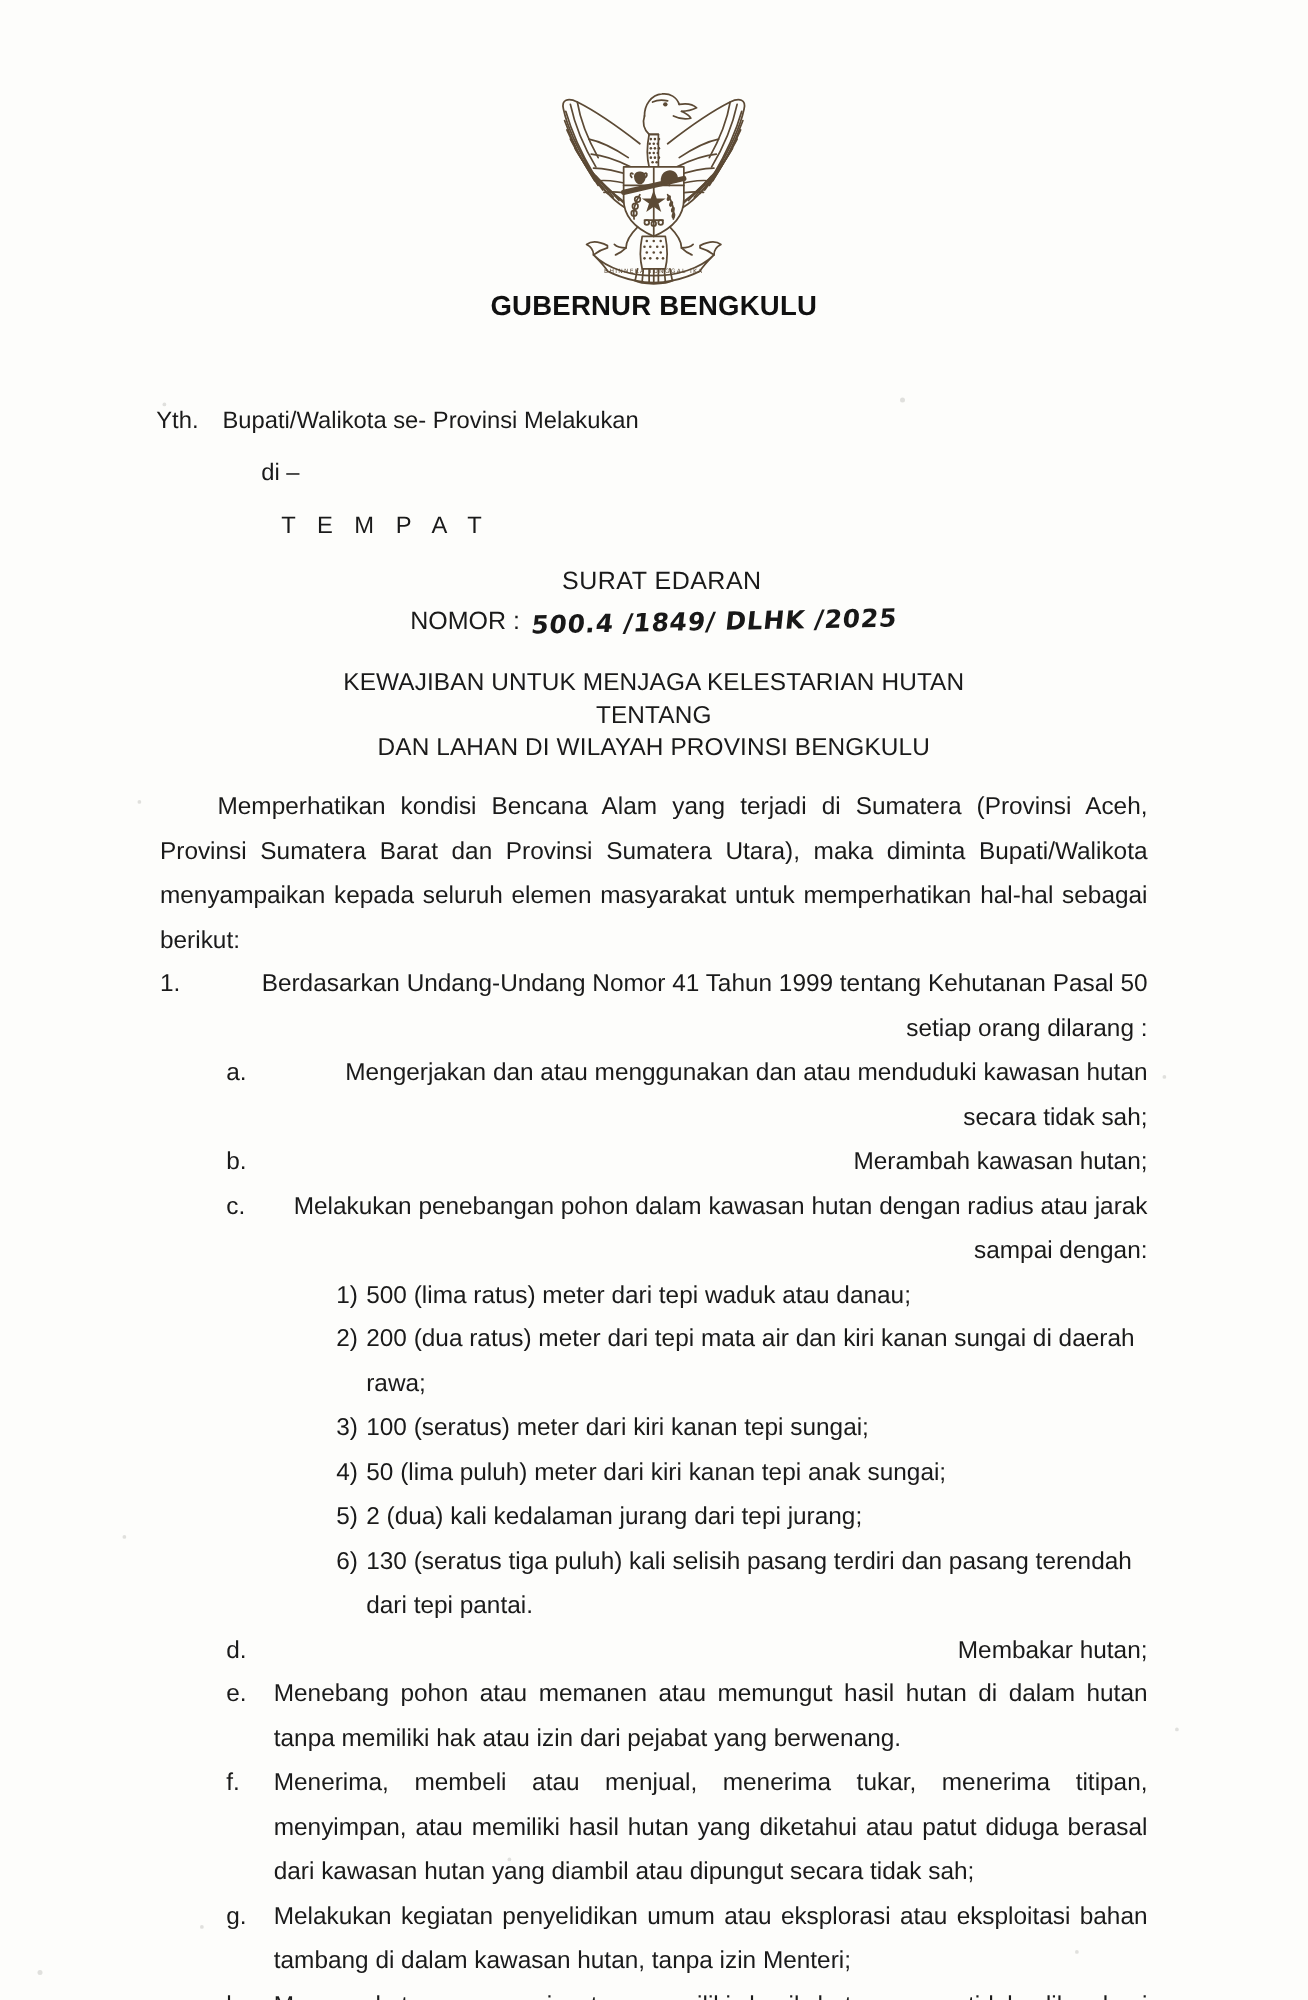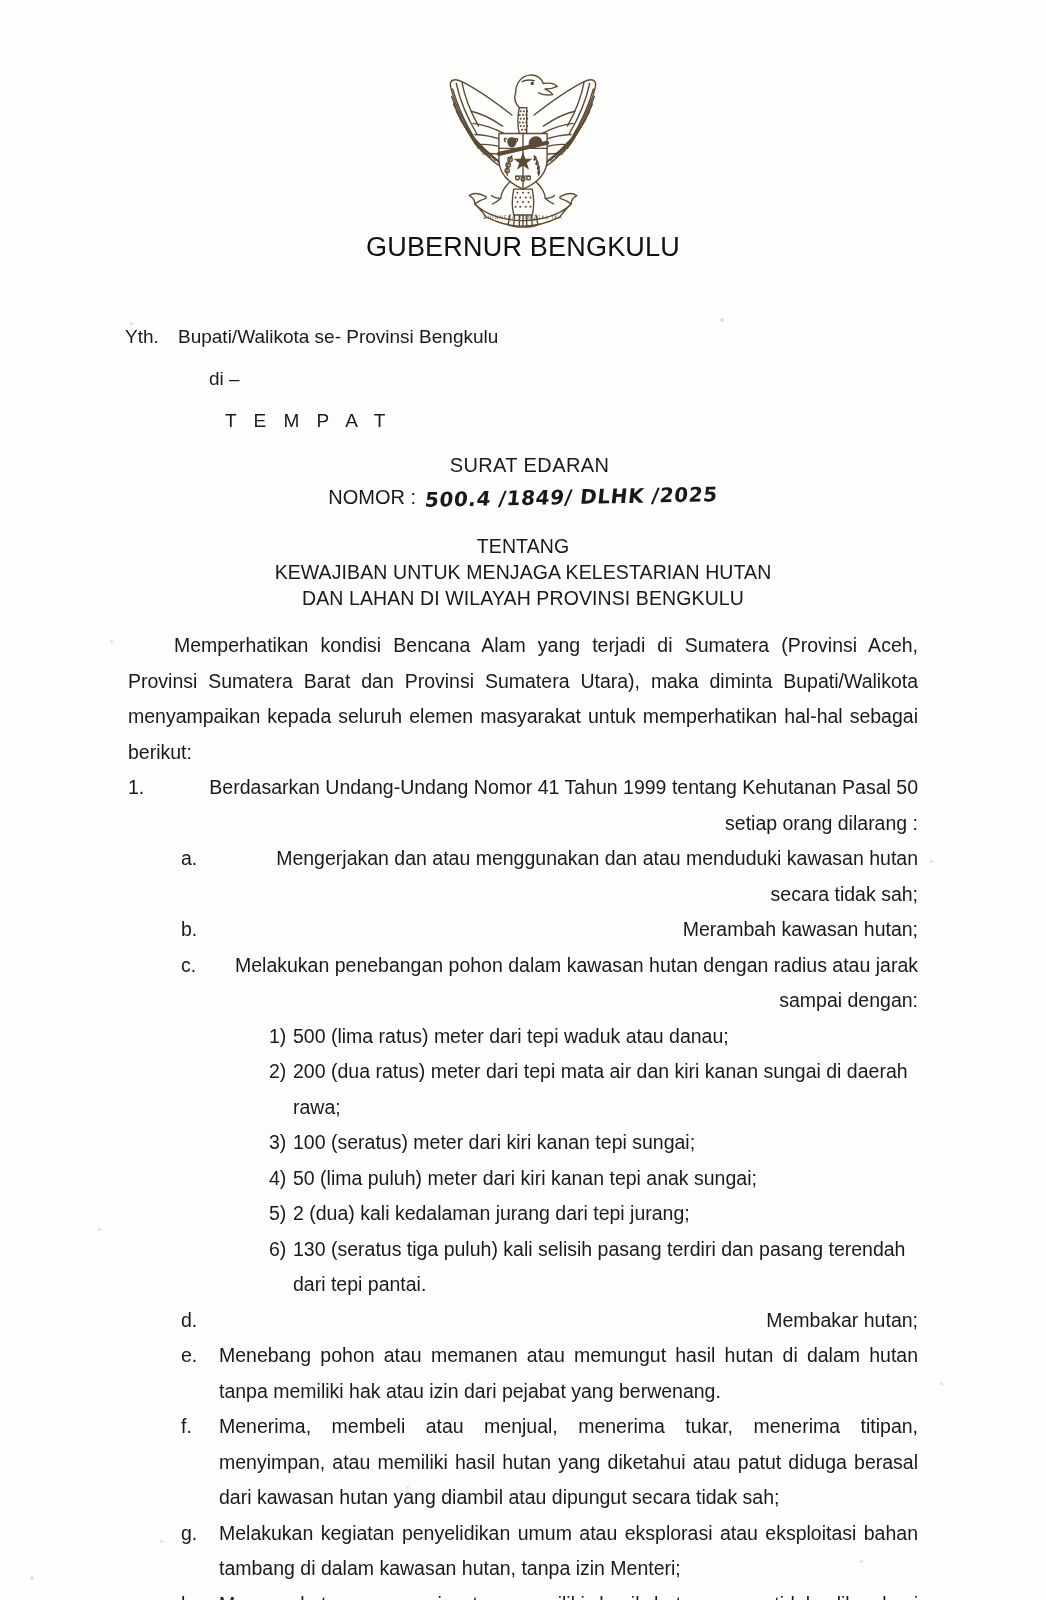--- a/index.html
+++ b/index.html
@@ -38,22 +38,22 @@
     justify-content: center;
   }
   .emblem { width: 186px; height: 176px; display:block; }
 
   
   .org-title {
     position:absolute;
     top: 232px;
     left: 0; right: 0;
     text-align: center;
-    font-size: 27px;
-    font-weight: 400;
+    font-size: 22px;
+    font-weight: 700;
     letter-spacing: .2px;
     color: #111;
   }
 
   
   .addressee { position:absolute; top:326px; left:125px; font-size:19px; }
   .addressee .row { display:flex; align-items:flex-end; }
   .addr-label { width:53px; flex:none; }
   .addr-di { margin-top:20px; margin-left:84px; }
   .addr-tempat {
@@ -271,37 +271,37 @@
         <text x="100" y="180" text-anchor="middle" font-family="DejaVu Sans, sans-serif" font-size="5.2" letter-spacing="1.1" fill="#5c4a35" stroke="none">BHINNEKA TUNGGAL IKA</text>
       </g>
     </svg>
   </div>
 
   <div class="org-title">GUBERNUR BENGKULU</div>
 
   <div class="addressee">
     <div class="row">
       <span class="addr-label">Yth.</span>
-      <span>Bupati/Walikota se- Provinsi Bengkulu</span>
+      <span>Bupati/Walikota se- Provinsi Melakukan</span>
     </div>
     <div class="addr-di">di –</div>
     <div class="addr-tempat">T E M P A T</div>
   </div>
 
   <div class="se-block">
     <div class="se-title">SURAT EDARAN</div>
     <div class="se-nomor">
       <span class="lbl">NOMOR :</span>
       <span class="hand">500.4 /1849/ DLHK /2025</span>
     </div>
   </div>
 
   <div class="tentang">
+    <div>KEWAJIBAN UNTUK MENJAGA KELESTARIAN HUTAN</div>
     <div>TENTANG</div>
-    <div>KEWAJIBAN UNTUK MENJAGA KELESTARIAN HUTAN</div>
     <div>DAN LAHAN DI WILAYAH PROVINSI BENGKULU</div>
   </div>
 
   <div class="body">
 
     <p class="para">Memperhatikan kondisi Bencana Alam yang terjadi di Sumatera (Provinsi Aceh, Provinsi Sumatera Barat dan Provinsi Sumatera Utara), maka diminta Bupati/Walikota menyampaikan kepada seluruh elemen masyarakat untuk memperhatikan hal-hal sebagai berikut:</p>
 
     <ol class="lvl1">
       <li>
         <span class="mark">1.</span>

